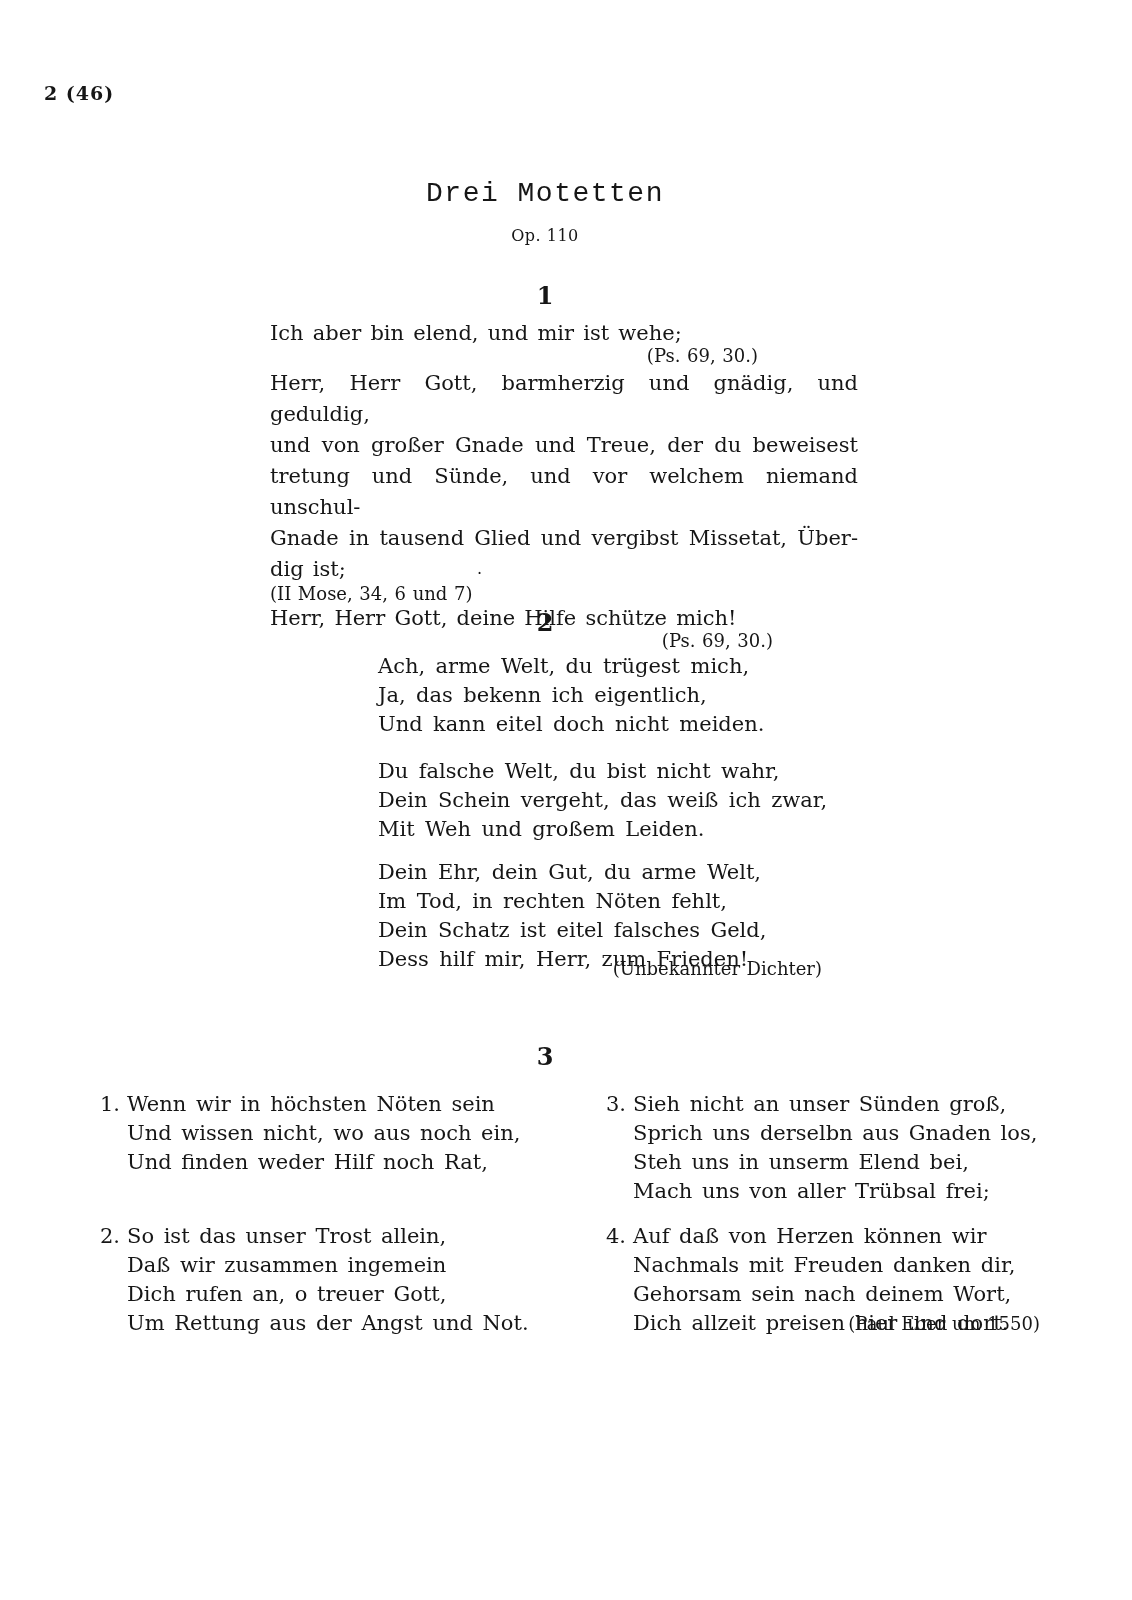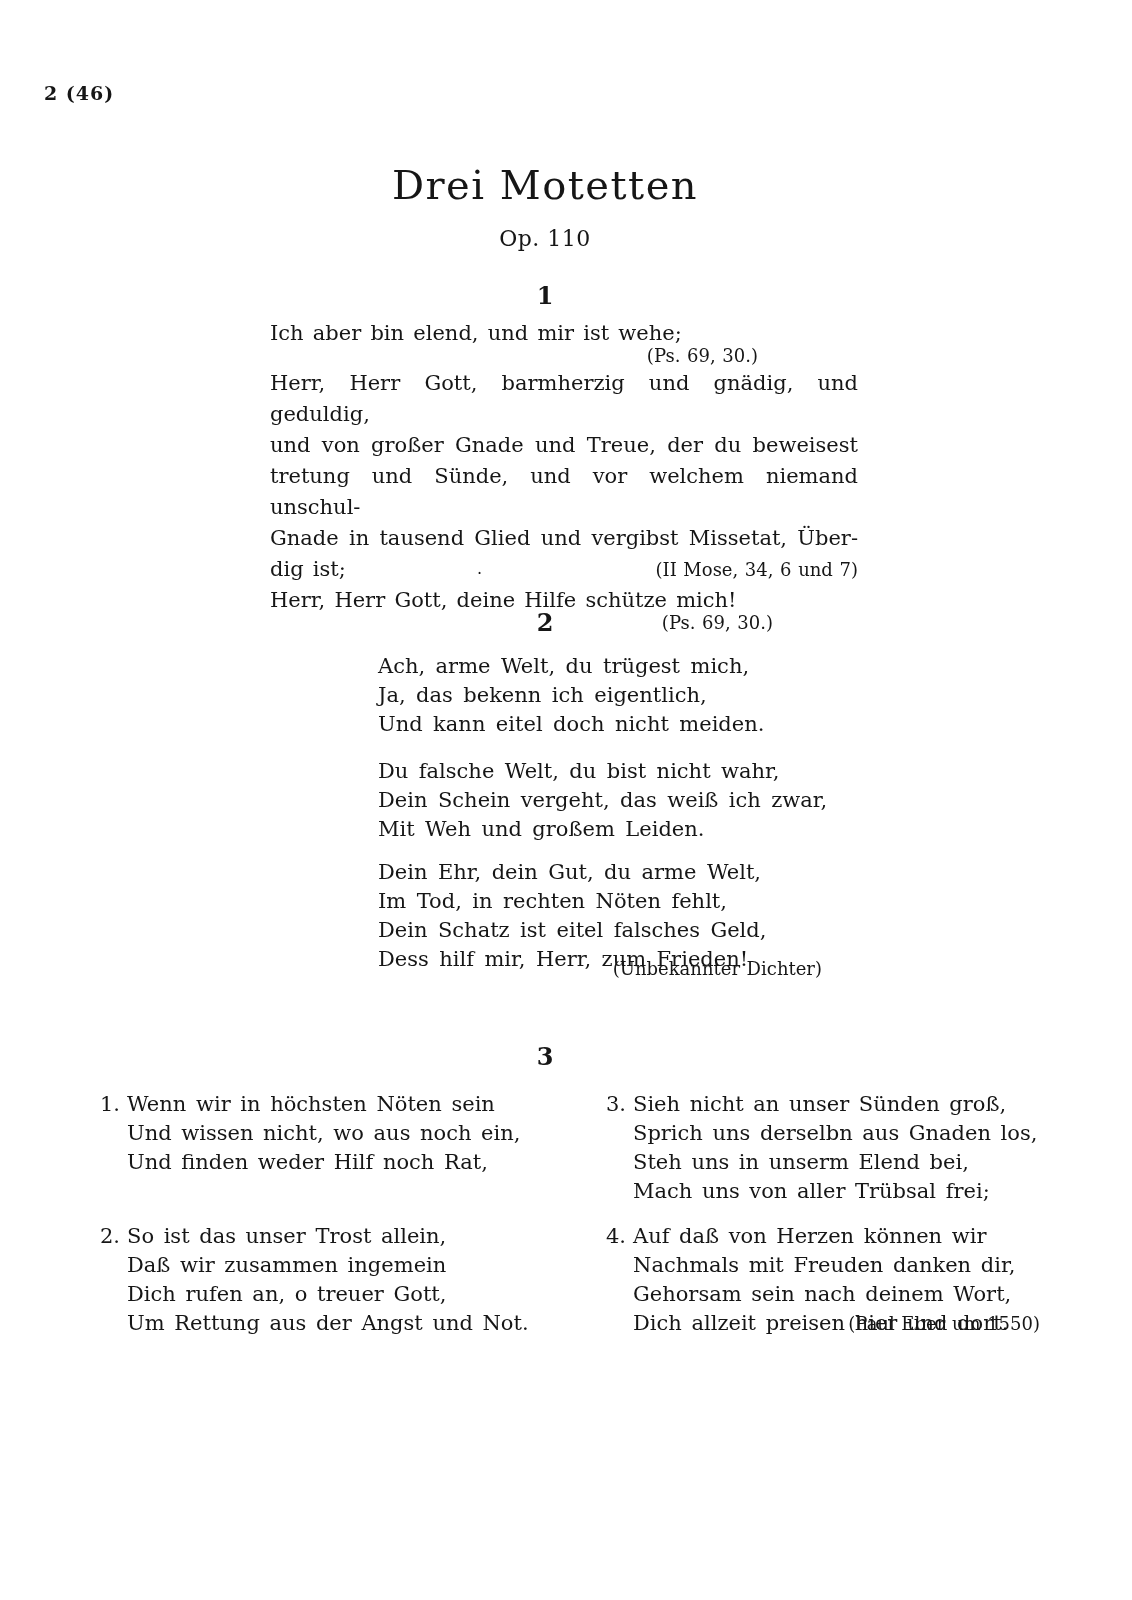--- a/index.html
+++ b/index.html
@@ -25,27 +25,28 @@
     font-weight: bold;
     letter-spacing: 1px;
   }
 
   .centered-band {
     left: 0;
     width: 1090px;
     text-align: center;
   }
   .doc-title {
-    top: 162px;
-    font-size: 40px;
+    top: 178px;
+    font-size: 28px;
     letter-spacing: 1.5px;
+    font-family: Liberation Mono, monospace;
   }
   .doc-opus {
     top: 226px;
-    font-size: 22px;
+    font-size: 16px;
     letter-spacing: 0.5px;
     text-align: center;
   }
   .sec-heading {
     font-size: 24px;
     font-weight: bold;
   }
 
   
   .s1-block {
@@ -64,20 +65,21 @@
     font-size: 18px;
     line-height: 18px;
     word-spacing: 0.05em;
   }
   .attr-right { text-align: right; }
   .s1-attr1 { padding-right: 100px; margin-top: -2px; margin-bottom: 3px; }
   .s1-lastline {
     display: flex;
     justify-content: space-between;
     align-items: baseline;
+    flex-direction: column;
   }
   .s1-attr3 { padding-right: 85px; margin-top: -2px; }
 
   .sep-dot {
     left: 477px;
     top: 567px;
     width: 4px;
     height: 4px;
     font-size: 16px;
     line-height: 4px;

